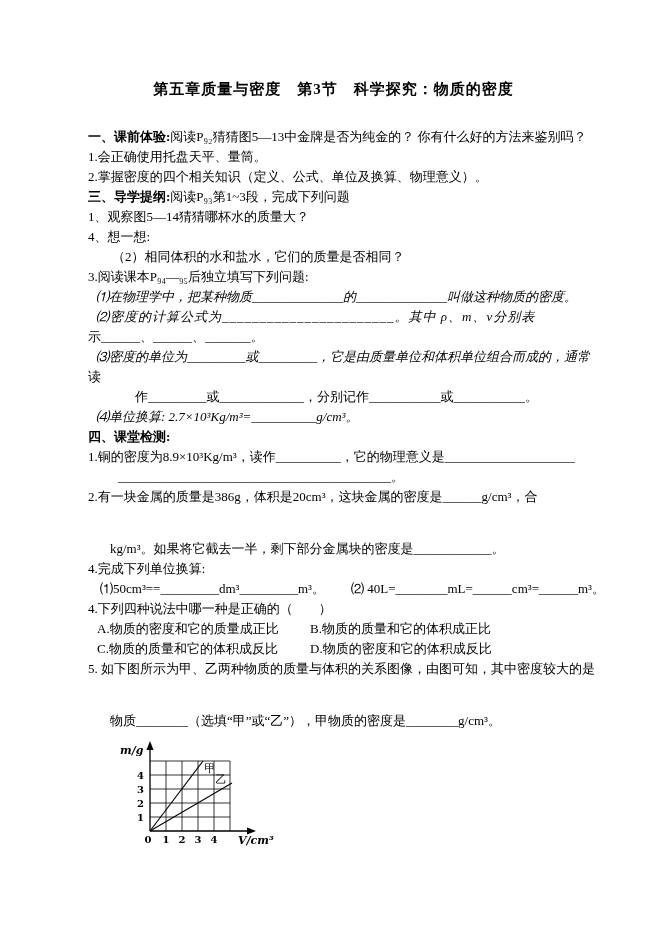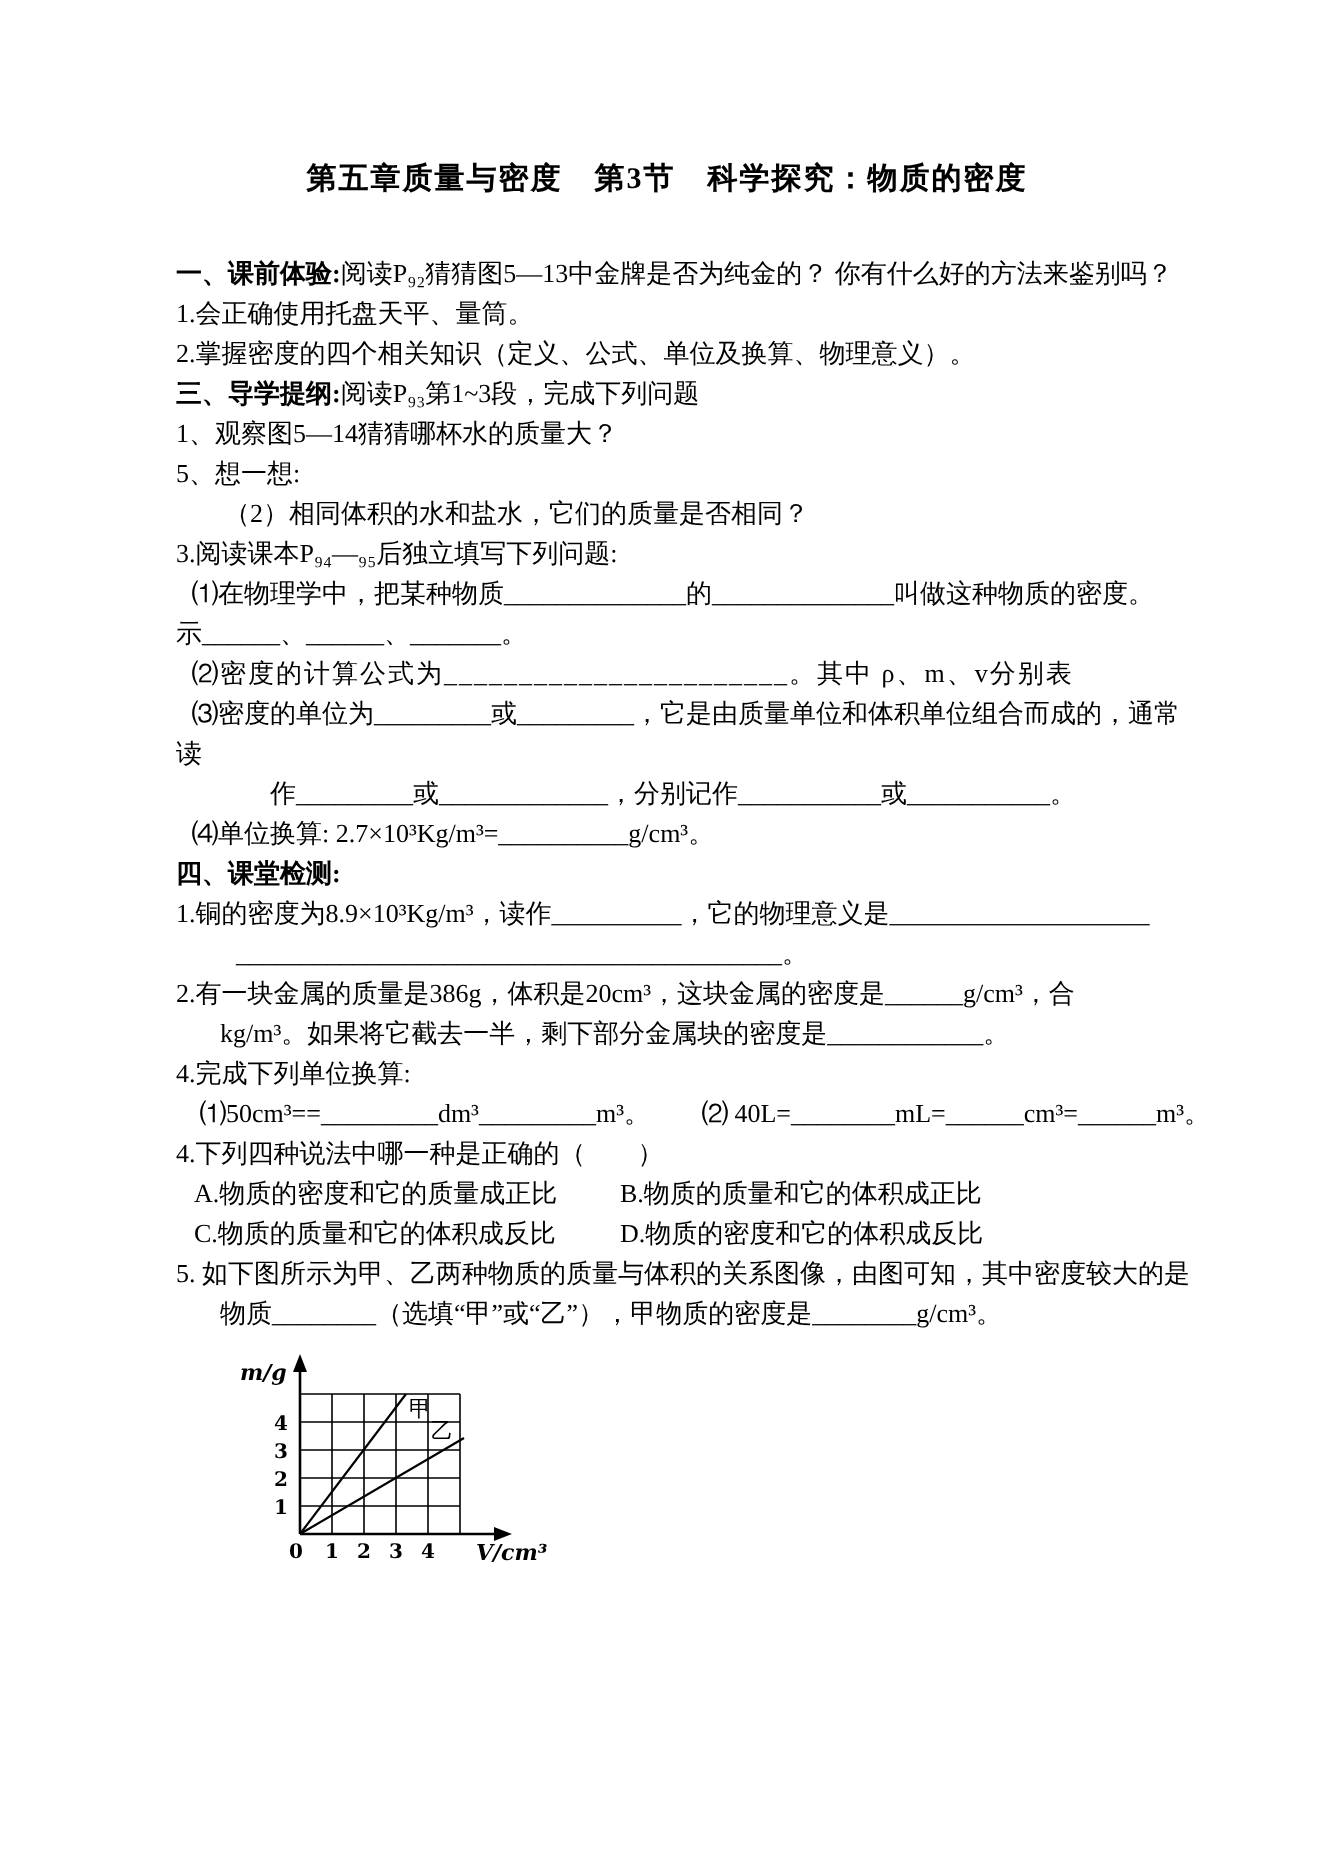--- a/index.html
+++ b/index.html
@@ -7,24 +7,24 @@
     width:661px;height:935px;background:#ffffff;color:#000000;
     font-family:"Liberation Serif","DejaVu Serif","DejaVu Sans",serif;
     box-sizing:border-box;padding:80px 82px 0 88px;position:relative;overflow:hidden;
   }
   .title{
     font-size:15px;font-weight:bold;text-align:center;
     margin:0 0 28px 0;letter-spacing:1px;white-space:nowrap;
   }
   .line{font-size:13px;line-height:20px;white-space:nowrap;}
   .line b{font-weight:bold;}
-  .i8{padding-left:8px;}
+  .i8{padding-left:8px;font-style:italic;}
   .i12{padding-left:12px;}
   .i14{padding-left:9px;}
-  .i22{padding-left:22px;}
+  .i22{padding-left:22px;margin-top:32px;}
   .i24{padding-left:24px;}
   .i30{padding-left:30px;}
   .i47{padding-left:47px;}
   .spread{letter-spacing:1px;}
   .opt{display:inline-block;width:213px;}
   .chart{margin:8px 0 0 24px;}
   .chart text{font-family:"DejaVu Serif","DejaVu Sans",serif;fill:#000;}
   .chart .tick{font-size:10px;font-weight:bold;}
   .chart .axlabel{font-size:11px;font-weight:bold;font-style:italic;}
   .chart .serlabel{font-size:11px;}
@@ -39,27 +39,27 @@
 
   <div class="line"><b>一、课前体验:</b><span>阅读P₉₂猜猜图5—13中金牌是否为纯金的？ 你有什么好的方法来鉴别吗？</span></div>
 
 
   <div class="line">1.会正确使用托盘天平、量筒。</div>
   <div class="line">2.掌握密度的四个相关知识（定义、公式、单位及换算、物理意义）。</div>
 
   <div class="line"><b>三、导学提纲:</b><span>阅读P₉₃第1~3段，完成下列问题</span></div>
 
   <div class="line">1、观察图5—14猜猜哪杯水的质量大？</div>
-  <div class="line">5、想一想:</div>
+  <div class="line">4、想一想:</div>
   <div class="line i24">（2）相同体积的水和盐水，它们的质量是否相同？</div>
   <div class="line">3.阅读课本P₉₄—₉₅后独立填写下列问题:</div>
 
   <div class="line i8">⑴在物理学中，把某种物质______________的______________叫做这种物质的密度。</div>
+  <div class="line i8 spread">⑵密度的计算公式为_______________________。其中 ρ、m、v分别表</div>
   <div class="line">示______、______、_______。</div>
-  <div class="line i8 spread">⑵密度的计算公式为_______________________。其中 ρ、m、v分别表</div>
   <div class="line i8">⑶密度的单位为_________或_________，它是由质量单位和体积单位组合而成的，通常</div>
   <div class="line">读</div>
   <div class="line i47">作_________或_____________，分别记作___________或___________。</div>
   <div class="line i8">⑷单位换算: 2.7×10³Kg/m³=__________g/cm³。</div>
 
   <div class="line"><b>四、课堂检测:</b></div>
 
   <div class="line">1.铜的密度为8.9×10³Kg/m³，读作__________，它的物理意义是____________________</div>
   <div class="line i30">__________________________________________。</div>
   <div class="line">2.有一块金属的质量是386g，体积是20cm³，这块金属的密度是______g/cm³，合</div>

